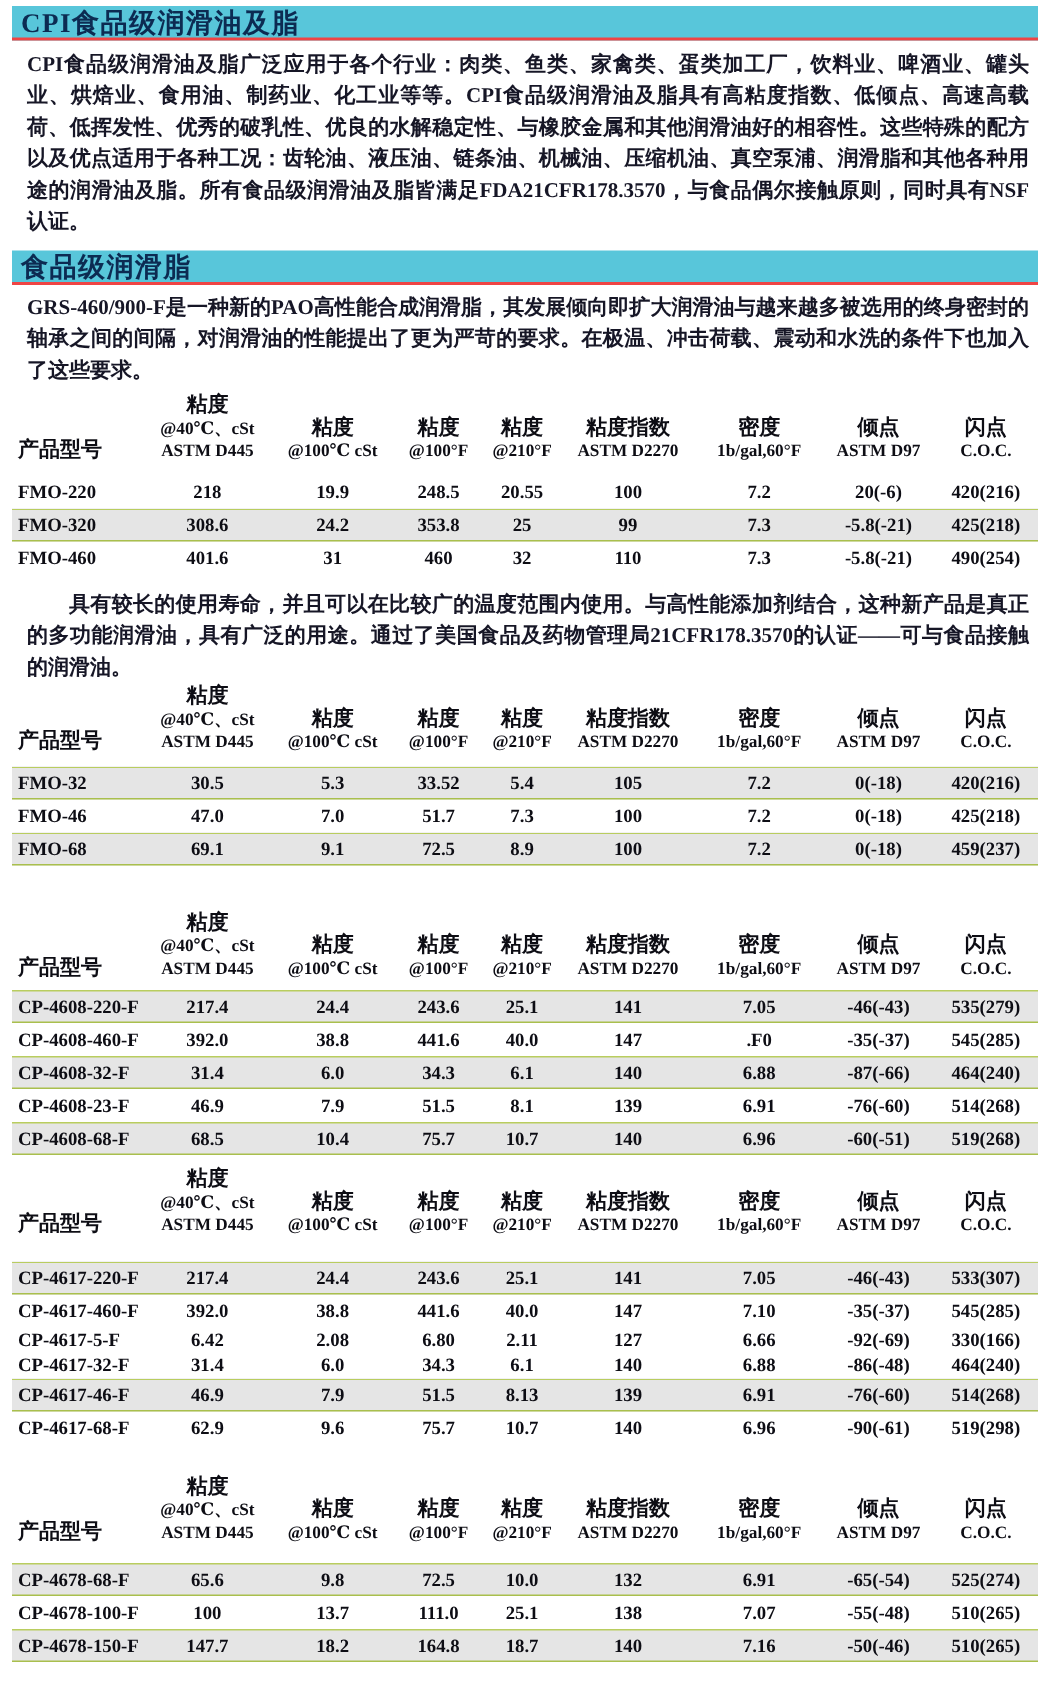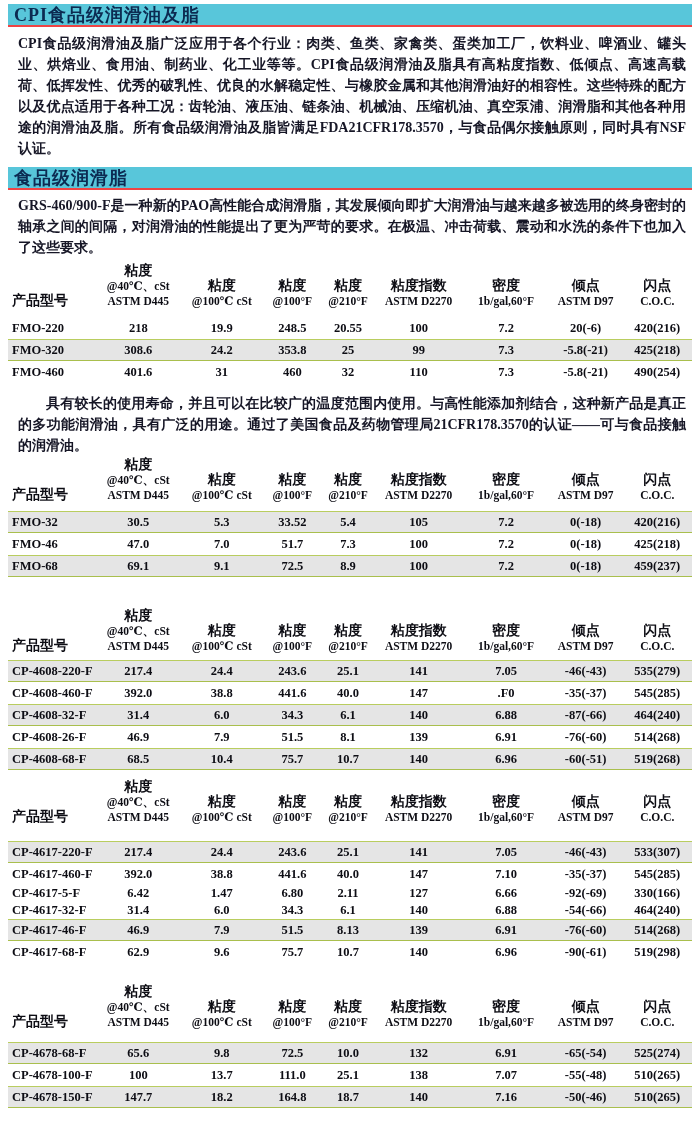--- a/index.html
+++ b/index.html
@@ -296,21 +296,21 @@
           <div class="tcell colw1">31.4</div>
           <div class="tcell colw2">6.0</div>
           <div class="tcell colw3">34.3</div>
           <div class="tcell colw4">6.1</div>
           <div class="tcell colw5">140</div>
           <div class="tcell colw6">6.88</div>
           <div class="tcell colw7">-87(-66)</div>
           <div class="tcell colw8">464(240)</div>
         </div>
         <div class="trow">
-          <div class="tcell col-model">CP-4608-26-F</div>
+          <div class="tcell col-model">CP-4608-23-F</div>
           <div class="tcell colw1">46.9</div>
           <div class="tcell colw2">7.9</div>
           <div class="tcell colw3">51.5</div>
           <div class="tcell colw4">8.1</div>
           <div class="tcell colw5">139</div>
           <div class="tcell colw6">6.91</div>
           <div class="tcell colw7">-76(-60)</div>
           <div class="tcell colw8">514(268)</div>
         </div>
         <div class="trow hl">
@@ -385,37 +385,37 @@
           <div class="tcell colw3">441.6</div>
           <div class="tcell colw4">40.0</div>
           <div class="tcell colw5">147</div>
           <div class="tcell colw6">7.10</div>
           <div class="tcell colw7">-35(-37)</div>
           <div class="tcell colw8">545(285)</div>
         </div>
         <div class="trow compact">
           <div class="tcell col-model">CP-4617-5-F</div>
           <div class="tcell colw1">6.42</div>
-          <div class="tcell colw2">1.47</div>
+          <div class="tcell colw2">2.08</div>
           <div class="tcell colw3">6.80</div>
           <div class="tcell colw4">2.11</div>
           <div class="tcell colw5">127</div>
           <div class="tcell colw6">6.66</div>
           <div class="tcell colw7">-92(-69)</div>
           <div class="tcell colw8">330(166)</div>
         </div>
         <div class="trow compact">
           <div class="tcell col-model">CP-4617-32-F</div>
           <div class="tcell colw1">31.4</div>
           <div class="tcell colw2">6.0</div>
           <div class="tcell colw3">34.3</div>
           <div class="tcell colw4">6.1</div>
           <div class="tcell colw5">140</div>
           <div class="tcell colw6">6.88</div>
-          <div class="tcell colw7">-54(-66)</div>
+          <div class="tcell colw7">-86(-48)</div>
           <div class="tcell colw8">464(240)</div>
         </div>
         <div class="trow hl">
           <div class="tcell col-model">CP-4617-46-F</div>
           <div class="tcell colw1">46.9</div>
           <div class="tcell colw2">7.9</div>
           <div class="tcell colw3">51.5</div>
           <div class="tcell colw4">8.13</div>
           <div class="tcell colw5">139</div>
           <div class="tcell colw6">6.91</div>

